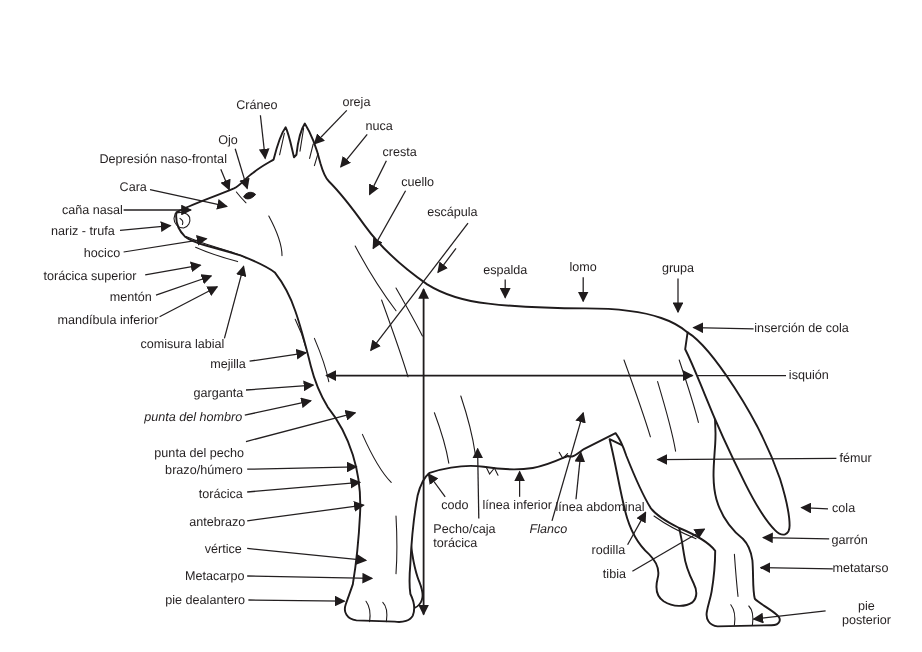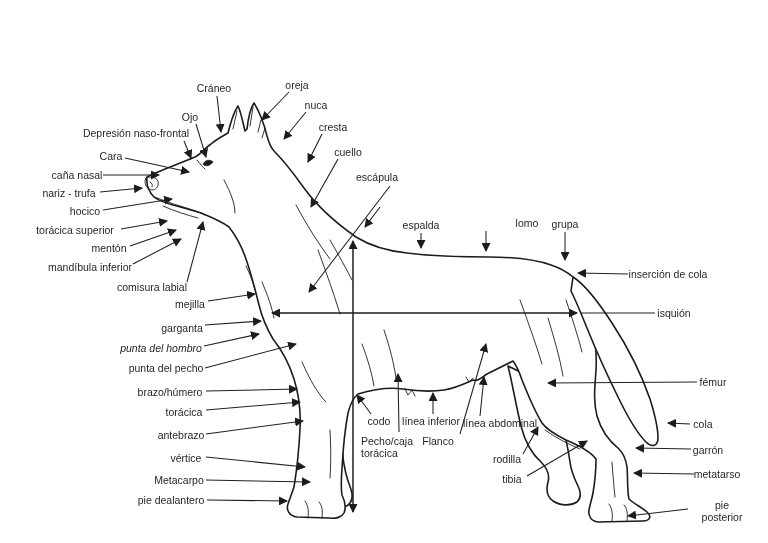--- a/index.html
+++ b/index.html
@@ -154,39 +154,39 @@
     <div class="lbl" style="left: 77px; top: 175px;">caña nasal</div>
     <div class="lbl" style="left: 69px; top: 193px;">nariz - trufa</div>
     <div class="lbl" style="left: 85px; top: 211px;">hocico</div>
     <div class="lbl" style="left: 75px; top: 230px;">torácica superior</div>
     <div class="lbl" style="left: 109px; top: 248px;">mentón</div>
     <div class="lbl" style="left: 90px; top: 267px;">mandíbula inferior</div>
     <div class="lbl" style="left: 152px; top: 287px;">comisura labial</div>
     <div class="lbl" style="left: 190px; top: 304px;">mejilla</div>
     <div class="lbl" style="left: 182px; top: 328px;">garganta</div>
     <div class="lbl" style="left: 161px; top: 348px; font-style: italic;">punta del hombro</div>
-    <div class="lbl" style="left: 166px; top: 368px;">punta del pecho</div>
+    <div class="lbl" style="left: 166px; top: 378px;">punta del pecho</div>
     <div class="lbl" style="left: 170px; top: 392px;">brazo/húmero</div>
     <div class="lbl" style="left: 184px; top: 412px;">torácica</div>
     <div class="lbl" style="left: 181px; top: 435px;">antebrazo</div>
     <div class="lbl" style="left: 186px; top: 458px;">vértice</div>
     <div class="lbl" style="left: 179px; top: 480px;">Metacarpo</div>
     <div class="lbl" style="left: 171px; top: 500px;">pie dealantero</div>
     <div class="lbl" style="left: 377px; top: 177px;">escápula</div>
     <div class="lbl" style="left: 421px; top: 225px;">espalda</div>
-    <div class="lbl" style="left: 486px; top: 223px; margin-left: 41px;">lomo</div>
+    <div class="lbl" style="left: 486px; top: 223px;">lomo</div>
     <div class="lbl" style="left: 565px; top: 224px;">grupa</div>
     <div class="lbl" style="left: 668px; top: 274px;">inserción de cola</div>
     <div class="lbl" style="left: 674px; top: 313px;">isquión</div>
     <div class="lbl" style="left: 713px; top: 382px;">fémur</div>
     <div class="lbl" style="left: 703px; top: 424px;">cola</div>
     <div class="lbl" style="left: 708px; top: 450px;">garrón</div>
     <div class="lbl" style="left: 717px; top: 474px;">metatarso</div>
     <div class="lbl" style="left: 722px; top: 511px;">pie posterior</div>
     <div class="lbl" style="left: 379px; top: 421px;">codo</div>
     <div class="lbl" style="left: 431px; top: 421px;">línea inferior</div>
     <div class="lbl" style="left: 500px; top: 423px;">línea abdominal</div>
     <div class="lbl al" style="left: 387px; top: 447px;">Pecho/caja
 torácica</div>
-    <div class="lbl" style="left: 438px; top: 441px;">Flanco</div>
+    <div class="lbl" style="left: 457px; top: 441px; font-style: italic;">Flanco</div>
     <div class="lbl" style="left: 507px; top: 459px;">rodilla</div>
     <div class="lbl" style="left: 512px; top: 479px;">tibia</div>
   </div>
 
 </body></html>

